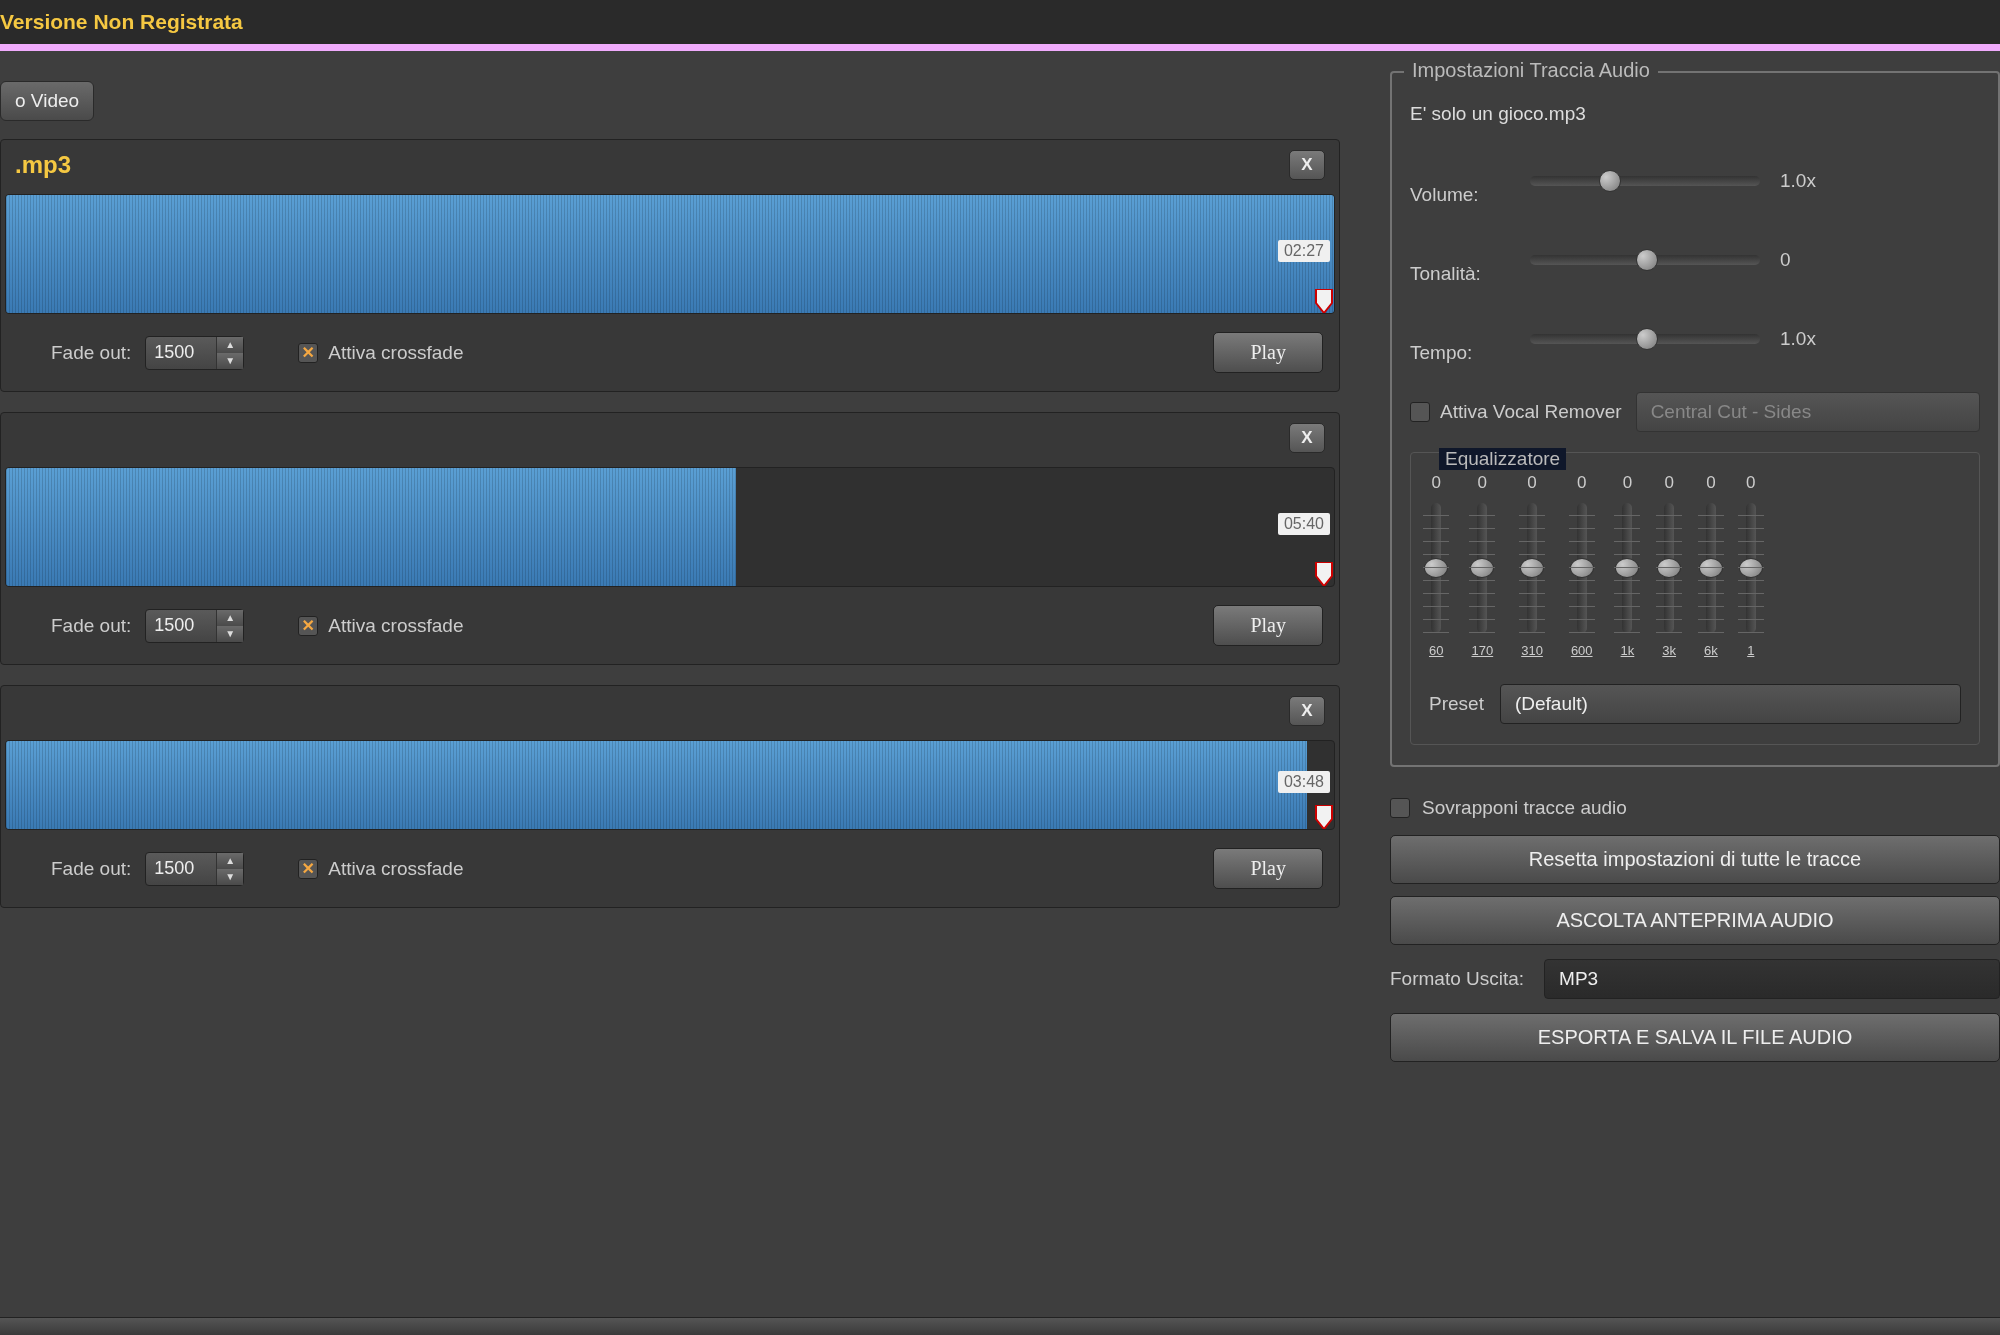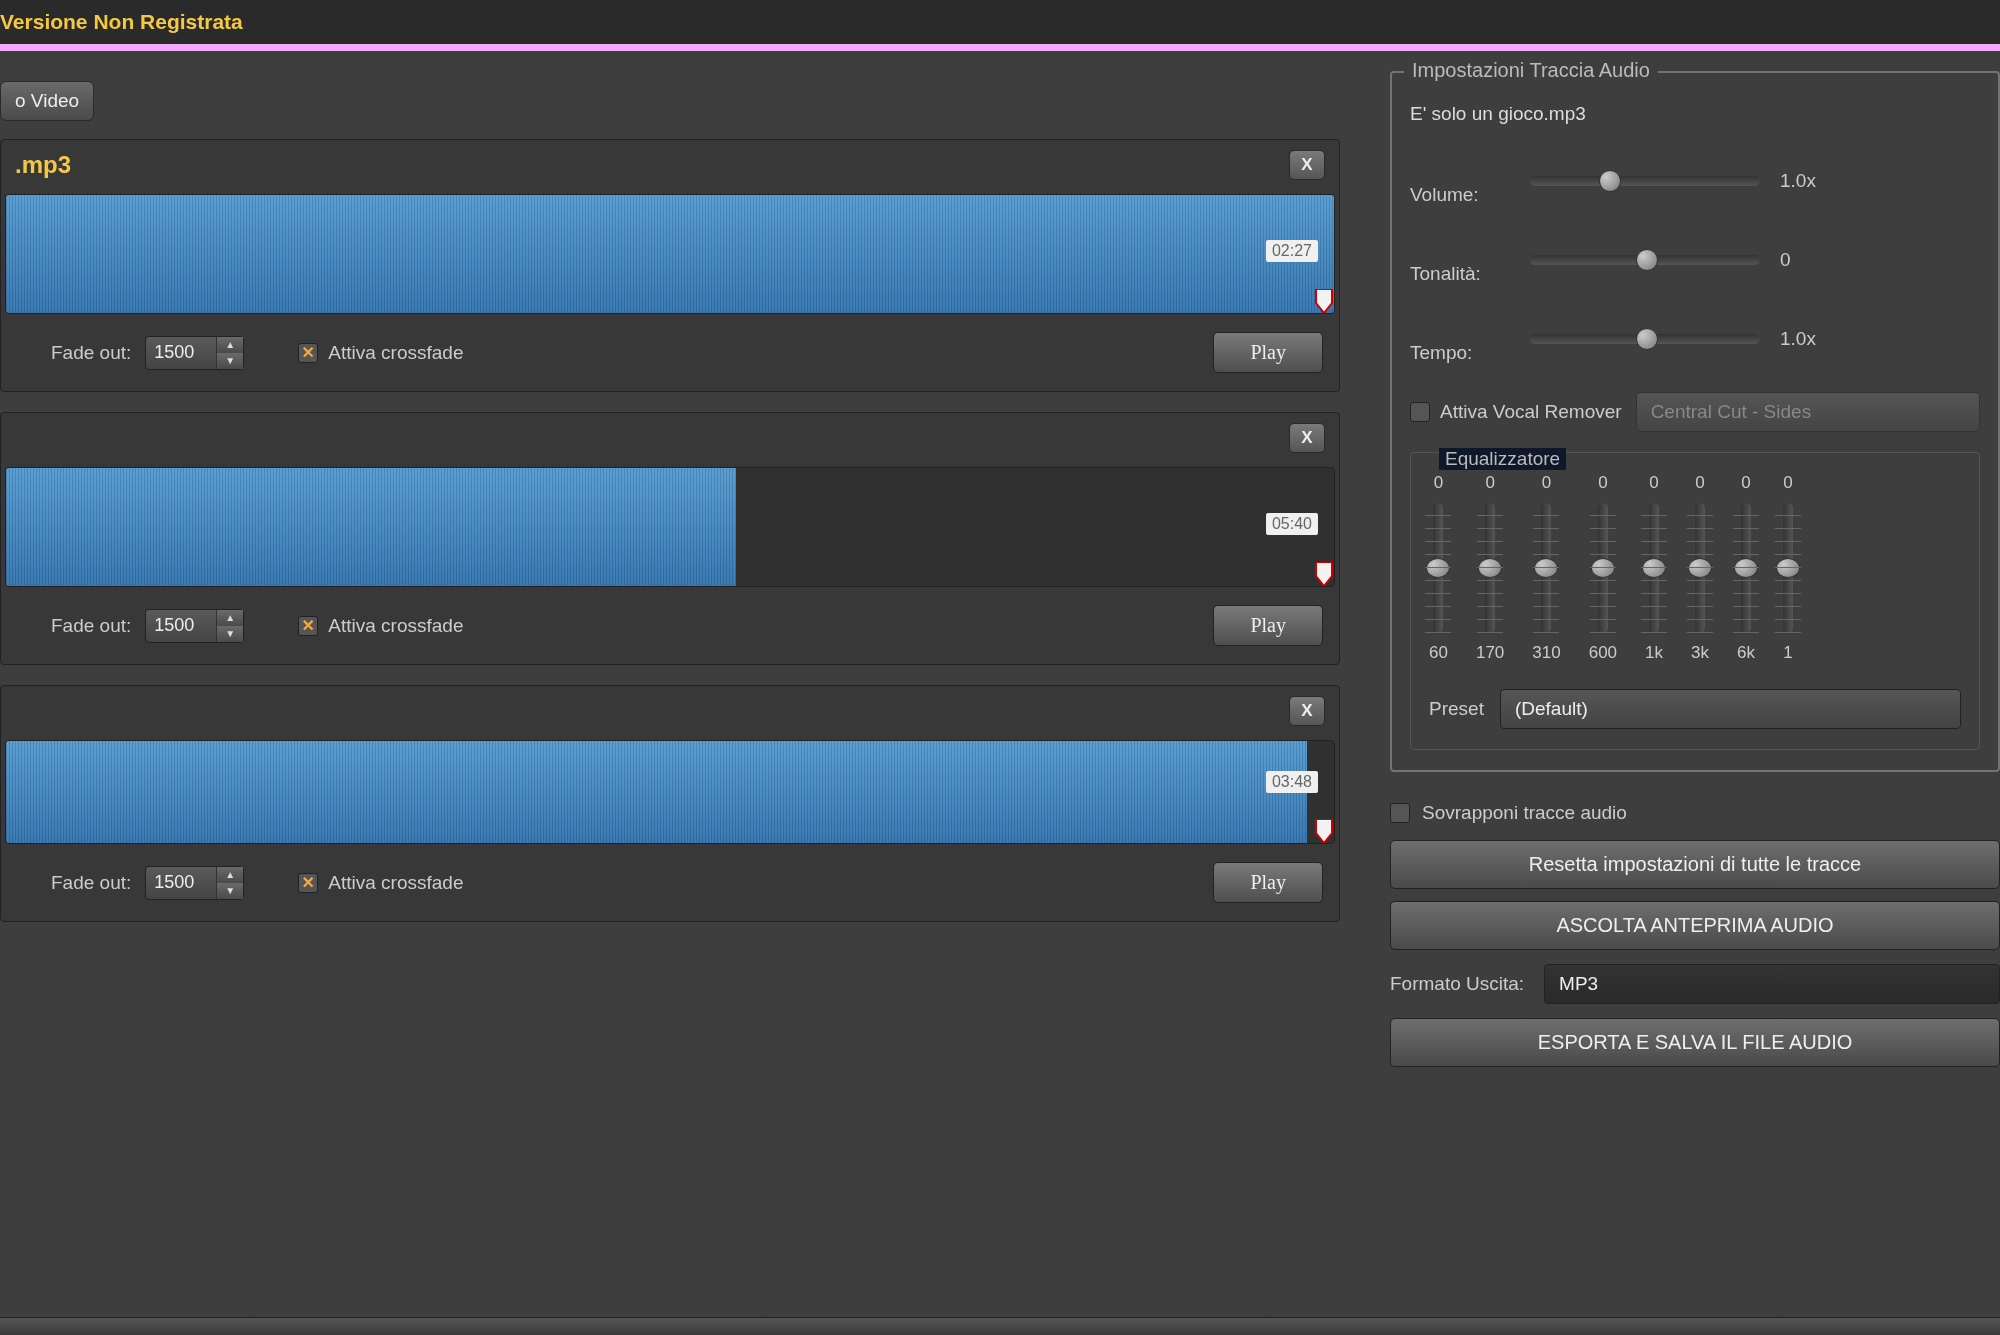--- a/index.html
+++ b/index.html
@@ -89,21 +89,21 @@
   background: linear-gradient(to bottom, #5a9fd4 0%, #4a8cc4 50%, #3a7ab4 100%);
 }
 .waveform::before {
   content: '';
   position: absolute;
   inset: 0;
   background: repeating-linear-gradient(90deg, rgba(0,0,0,0.15) 0, rgba(0,0,0,0.15) 1px, transparent 1px, transparent 3px);
 }
 .waveform-time {
   position: absolute;
-  right: 16px;
+  right: 4px;
   top: 45px;
   background: #f0f0f0;
   color: #666;
   font-size: 16px;
   padding: 2px 6px;
   border-radius: 2px;
   margin-left: 20px;
 }
 .waveform-marker {
   position: absolute;
@@ -288,21 +288,21 @@
 .eq-vthumb {
   position: absolute;
   left: -7px;
   top: 55px;
   width: 24px;
   height: 20px;
   background: radial-gradient(circle at 30% 30%, #ccc, #777);
   border: 1px solid #333;
   border-radius: 50%;
 }
-.eq-band { color: #ccc; font-size: 17px; }
+.eq-band { color: #ccc; font-size: 13px; text-decoration: underline; }
 .preset-row {
   display: flex;
   align-items: center;
   gap: 16px;
   margin-top: 26px;
 }
 .preset-select {
   flex: 1;
   background: linear-gradient(#555,#444);
   border: 1px solid #222;
@@ -430,21 +430,21 @@
         <button class="play-btn">Play</button>
       </div>
     </div>
 
     
     <div class="track">
       <div class="track-header">
         <span class="track-title"></span>
         <button class="close-btn">X</button>
       </div>
-      <div class="waveform-container" style="height:104px">
+      <div class="waveform-container" style="height:90px">
         <div class="waveform" style="width:98%"></div>
         <span class="waveform-time" style="top:30px">03:48</span>
         <span class="waveform-marker">
           <svg viewBox="0 0 20 24">
               <path d="M2 0h16v14l-8 10-8-10z" fill="#f2f2f2" stroke="#c00" stroke-width="2"></path>
             </svg>
         </span>
       </div>
       <div class="track-controls">
         <span class="ctrl-label">Fade out:</span>

